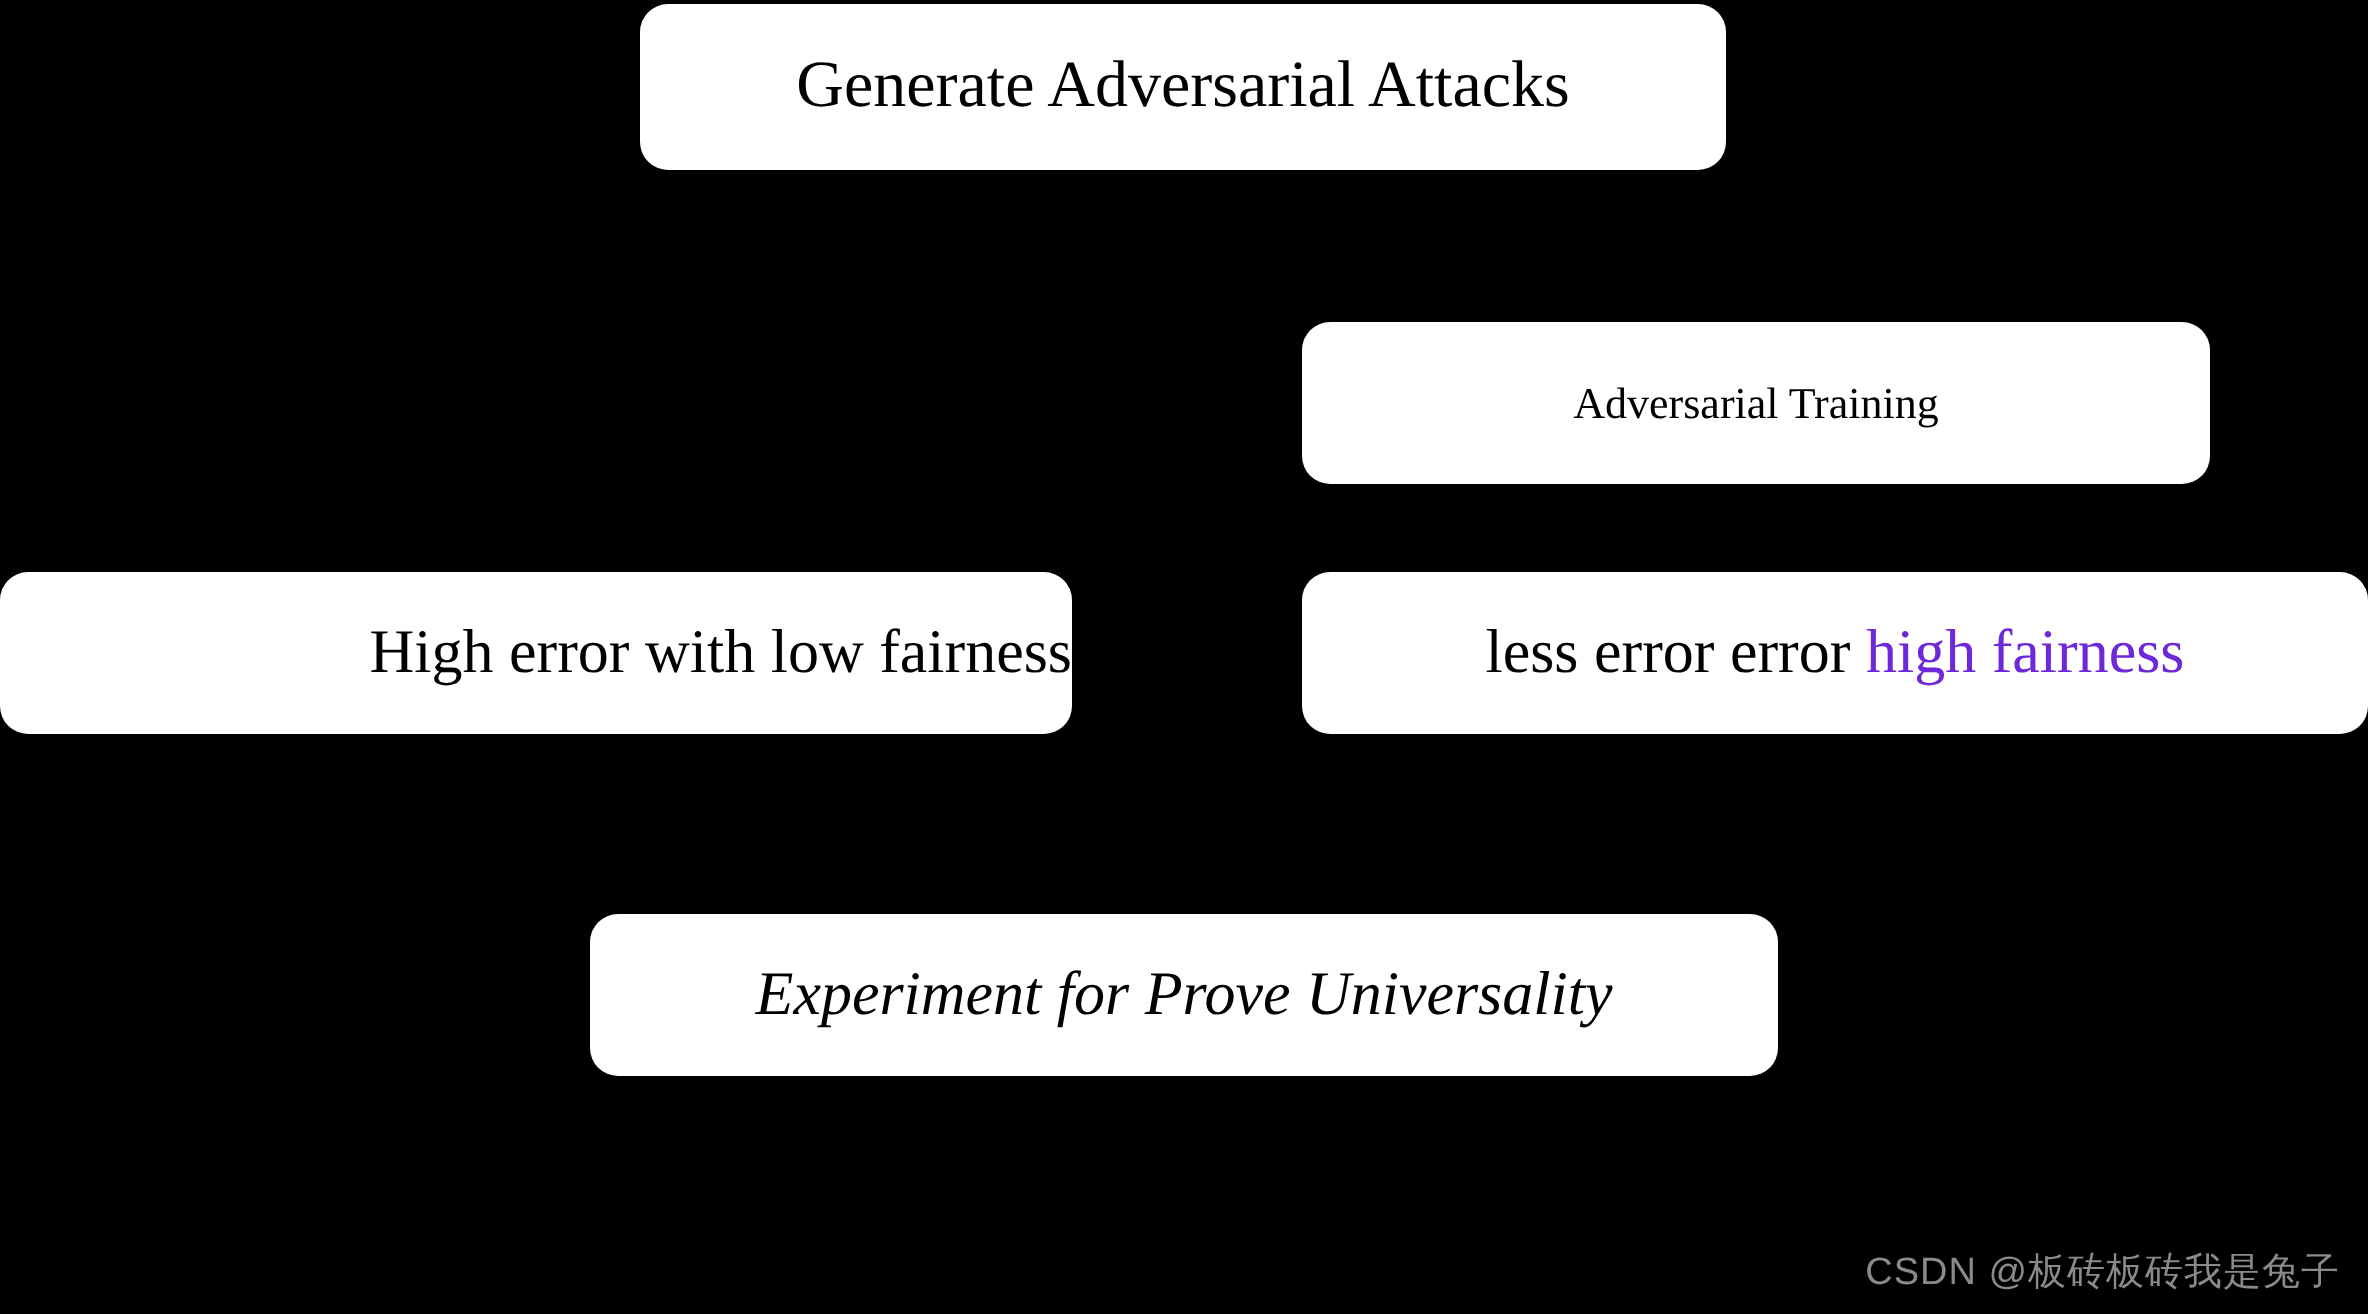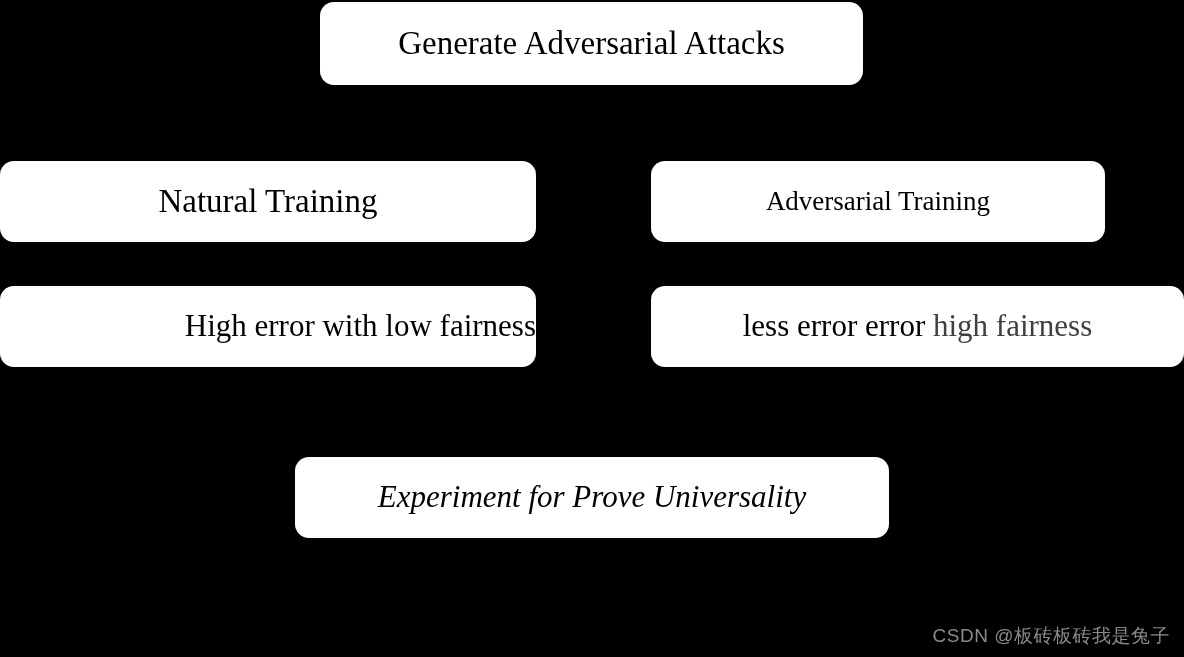--- a/index.html
+++ b/index.html
@@ -48,21 +48,21 @@
     top: 161px;
     width: 536px;
     height: 81px;
     font-size: 33px;
   }
   #node-adversarial {
     left: 651px;
     top: 161px;
     width: 454px;
     height: 81px;
-    font-size: 27px;
+    font-size: 22px;
     justify-content: center;
   }
   
   #node-high-error {
     left: 0px;
     top: 286px;
     width: 536px;
     height: 81px;
     font-size: 31px;
     justify-content: flex-end;
@@ -77,21 +77,21 @@
   
   #node-experiment {
     left: 295px;
     top: 457px;
     width: 594px;
     height: 81px;
     font-size: 31px;
     font-style: italic;
   }
   .highlight-red {
-    color: #404040;
+    color: #6d28d9;
   }
   
   .connectors {
     position: absolute;
     left: 0;
     top: 0;
     width: 1184px;
     height: 657px;
     pointer-events: none;
   }
@@ -124,23 +124,20 @@
       <path d="M 917,242 L 917,283"></path>
       <path d="M 268,367 L 268,414 L 592,414 L 592,454"></path>
       <path d="M 917,367 L 917,414 L 592,414 L 592,454"></path>
     </g>
   </svg>
 
   <div class="node" id="node-generate">
     <span class="node-text">Generate Adversarial Attacks</span>
   </div>
 
-  <div class="node" id="node-natural">
-    <span class="node-text">Natural Training</span>
-  </div>
 
   <div class="node" id="node-adversarial">
     <span class="node-text">Adversarial Training</span>
   </div>
 
   <div class="node" id="node-high-error">
     <span class="node-text">High error with low fairness</span>
   </div>
 
   <div class="node" id="node-less-error">

